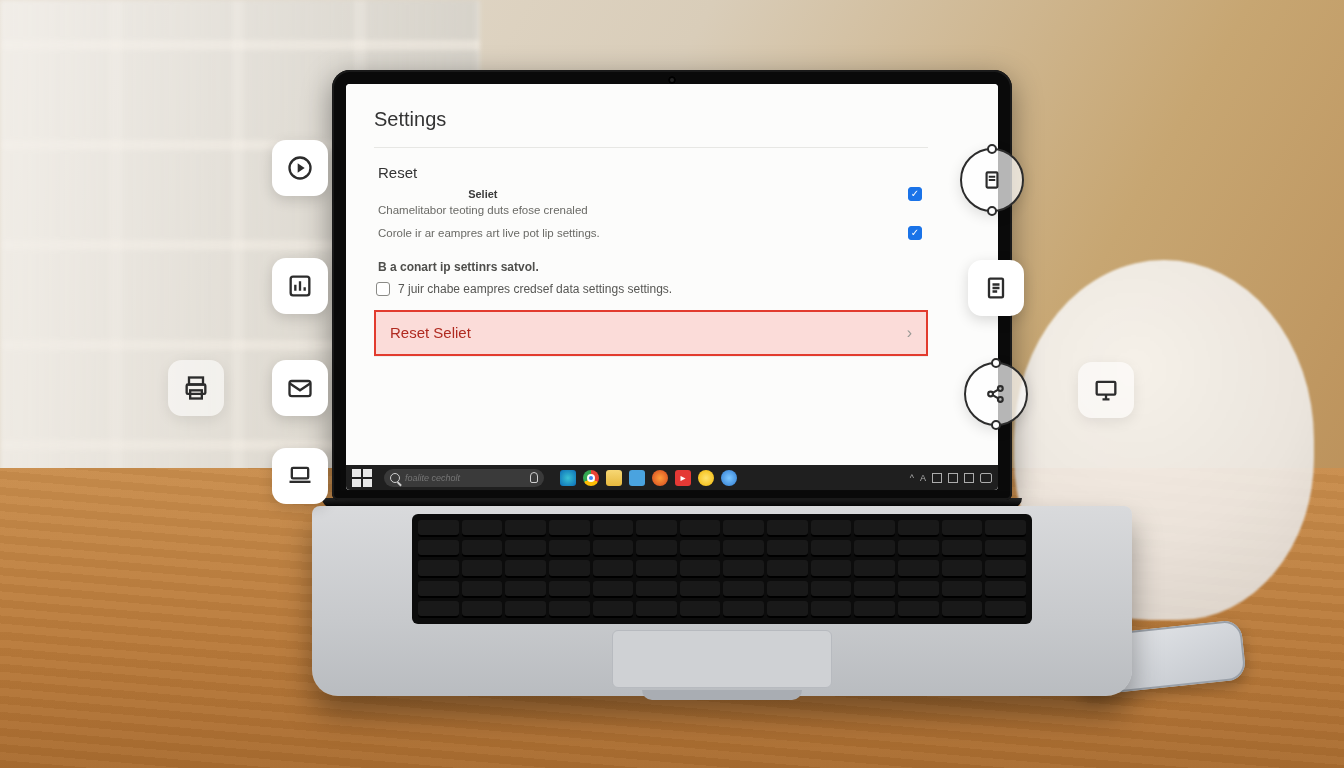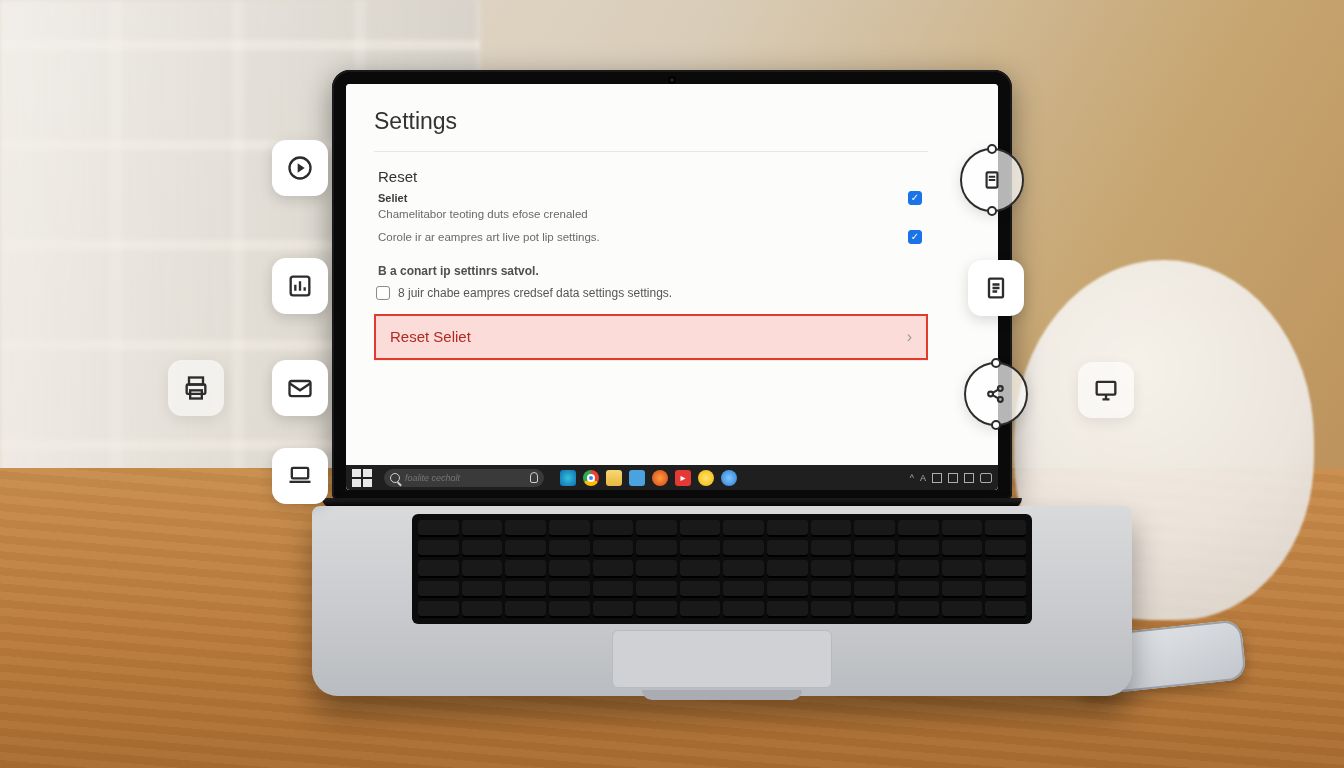--- a/index.html
+++ b/index.html
@@ -50,24 +50,24 @@
     box-shadow: 0 8px 30px rgba(0,0,0,.4), inset 0 0 0 2px #1a1a1a;
   }
   .camera { position:absolute; top:6px; left:50%; transform:translateX(-50%); width:8px; height:8px; background:#222; border-radius:50%; box-shadow:0 0 0 2px #000 inset; }
   .screen {
     width:100%; height:100%; background:#fafafa; border-radius:4px; overflow:hidden; display:flex; flex-direction:column;
   }
   .screen-body { flex:1; position:relative; background:#fcfcfb; }
   .app {
     position:absolute; left:0; right:0; top:0; bottom:25px; padding:20px 70px 0 28px;
   }
-  .app-title { font-size:23px; color:#333; font-weight:400; padding:4px 0 16px 0; border-bottom:1px solid #e7e7e4; }
+  .app-title { font-size:20px; color:#333; font-weight:400; padding:4px 0 16px 0; border-bottom:1px solid #e7e7e4; }
   .section-title { font-size:15px; color:#333; margin:16px 0 2px 4px; }
   .row { display:flex; align-items:flex-start; justify-content:space-between; padding:4px 6px 4px 4px; gap:20px; }
-  .row .txt { font-size:11.5px; color:#6a6a66; line-height:1.35; }
+  .row .txt { font-size:11.5px; color:#6a6a66; line-height:1.35;text-align:center; }
   .row .subhead { font-size:11px; font-weight:700; color:#3b3b3b; display:block; margin-bottom:1px;}
   .chk {
     width:14px; height:14px; flex:0 0 14px; border-radius:3px; border:1px solid #8a8a86; display:inline-flex; align-items:center; justify-content:center; cursor:pointer;
   }
   .chk.on { background:#1a73e8; border-color:#1a73e8; color:#fff; }
   .chk.on::after{ content:"✓"; font-size:10px; line-height:1; }
   .chk.box { background:#fff; }
   .note { font-size:12px; color:#4f4f4c; margin:14px 0 8px 4px;font-weight:bold; }
   .opt-row { display:flex; align-items:center; gap:8px; margin:0 0 14px 2px; }
   .opt-row .txt2 { font-size:12px; color:#565653; }
@@ -157,21 +157,21 @@
 
           <div class="row">
             <div class="txt">Corole ir ar eampres art live pot lip settings.</div>
             <div class="chk on"></div>
           </div>
 
           <div class="note">B a conart ip settinrs satvol.</div>
 
           <div class="opt-row">
             <div class="chk box"></div>
-            <div class="txt2">8 juir chabe eampres credsef data settings settings.</div>
+            <div class="txt2">7 juir chabe eampres credsef data settings settings.</div>
           </div>
 
           <div class="reset-btn">
             <span class="lbl">Reset Seliet</span>
             <span class="chev">›</span>
           </div>
         </div>
 
         <div class="taskbar">
           <div class="start">

